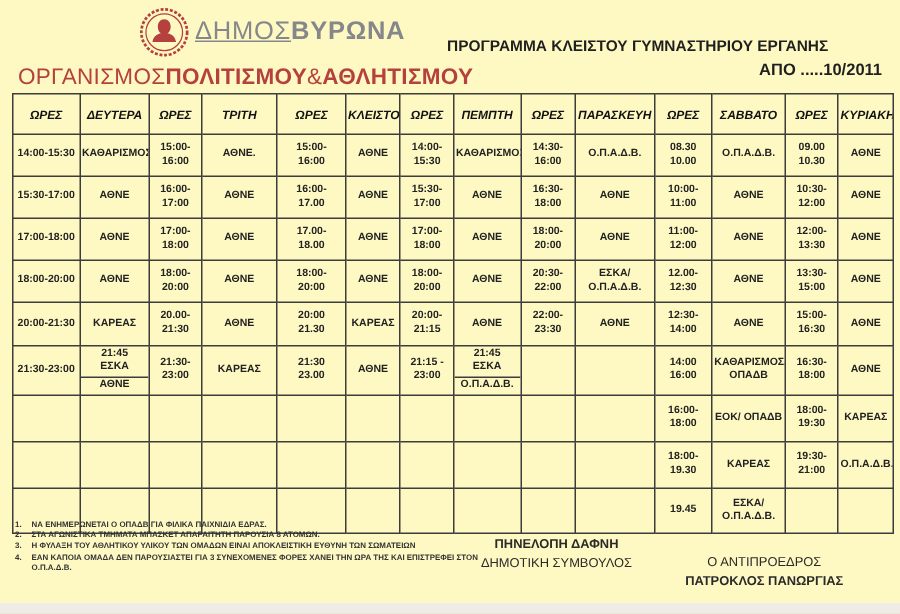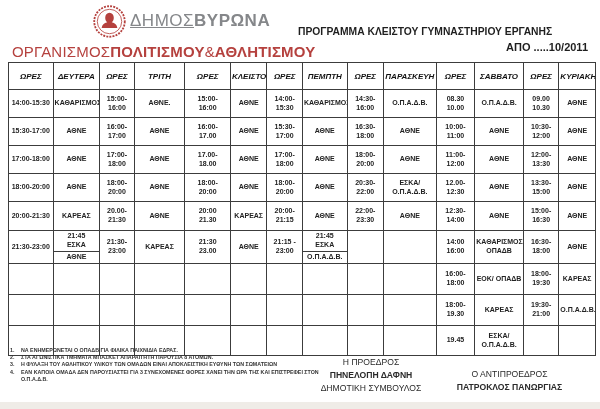--- a/index.html
+++ b/index.html
@@ -1,18 +1,18 @@
 <!DOCTYPE html>
 <html><head>
 <meta charset="utf-8">
 <style>
   html,body { margin:0; padding:0; background:#d9d9d9; }
   .page {
     position:relative; width:600px; height:409px; margin:0 auto;
-    background:#ffffff; overflow:hidden;
+    background:#fef9c3; overflow:hidden;
     font-family:"Liberation Sans", sans-serif; color:#1f1f1f;
   }
   
   .seal { position:absolute; left:93px; top:5px; width:33px; height:33px; }
   .muni-line { position:absolute; left:130px; top:11px; font-size:17px; letter-spacing:.5px; white-space:nowrap; }
   .muni-light { font-weight:normal; text-decoration:underline; }
   .muni-bold  { font-weight:bold; }
   .org-line { position:absolute; left:12px; top:43px; font-size:15px; letter-spacing:.2px; white-space:nowrap; }
   .org-light { font-weight:normal; }
   .org-bold  { font-weight:bold; }
@@ -310,21 +310,20 @@
         <span class="note-num">3.</span>
         <span>Η ΦΥΛΑΞΗ ΤΟΥ ΑΘΛΗΤΙΚΟΥ ΥΛΙΚΟΥ ΤΩΝ ΟΜΑΔΩΝ ΕΙΝΑΙ ΑΠΟΚΛΕΙΣΤΙΚΗ ΕΥΘΥΝΗ ΤΩΝ ΣΩΜΑΤΕΙΩΝ</span>
       </div>
       <div class="note">
         <span class="note-num">4.</span>
         <span>ΕΑΝ ΚΑΠΟΙΑ ΟΜΑΔΑ ΔΕΝ ΠΑΡΟΥΣΙΑΣΤΕΙ ΓΙΑ 3 ΣΥΝΕΧΟΜΕΝΕΣ ΦΟΡΕΣ ΧΑΝΕΙ ΤΗΝ ΩΡΑ ΤΗΣ ΚΑΙ ΕΠΙΣΤΡΕΦΕΙ ΣΤΟΝ Ο.Π.Α.Δ.Β.</span>
       </div>
     </div>
 
   <div class="sig sig-president">
-    <div>Η ΠΡΟΕΔΡΟΣ</div>
     <div class="name">ΠΗΝΕΛΟΠΗ ΔΑΦΝΗ</div>
     <div>ΔΗΜΟΤΙΚΗ ΣΥΜΒΟΥΛΟΣ</div>
   </div>
   <div class="sig sig-vice">
     <div>Ο  ΑΝΤΙΠΡΟΕΔΡΟΣ</div>
     <div class="name">ΠΑΤΡΟΚΛΟΣ ΠΑΝΩΡΓΙΑΣ</div>
   </div>
 
   <div class="scan-edge"></div>
 </div>

